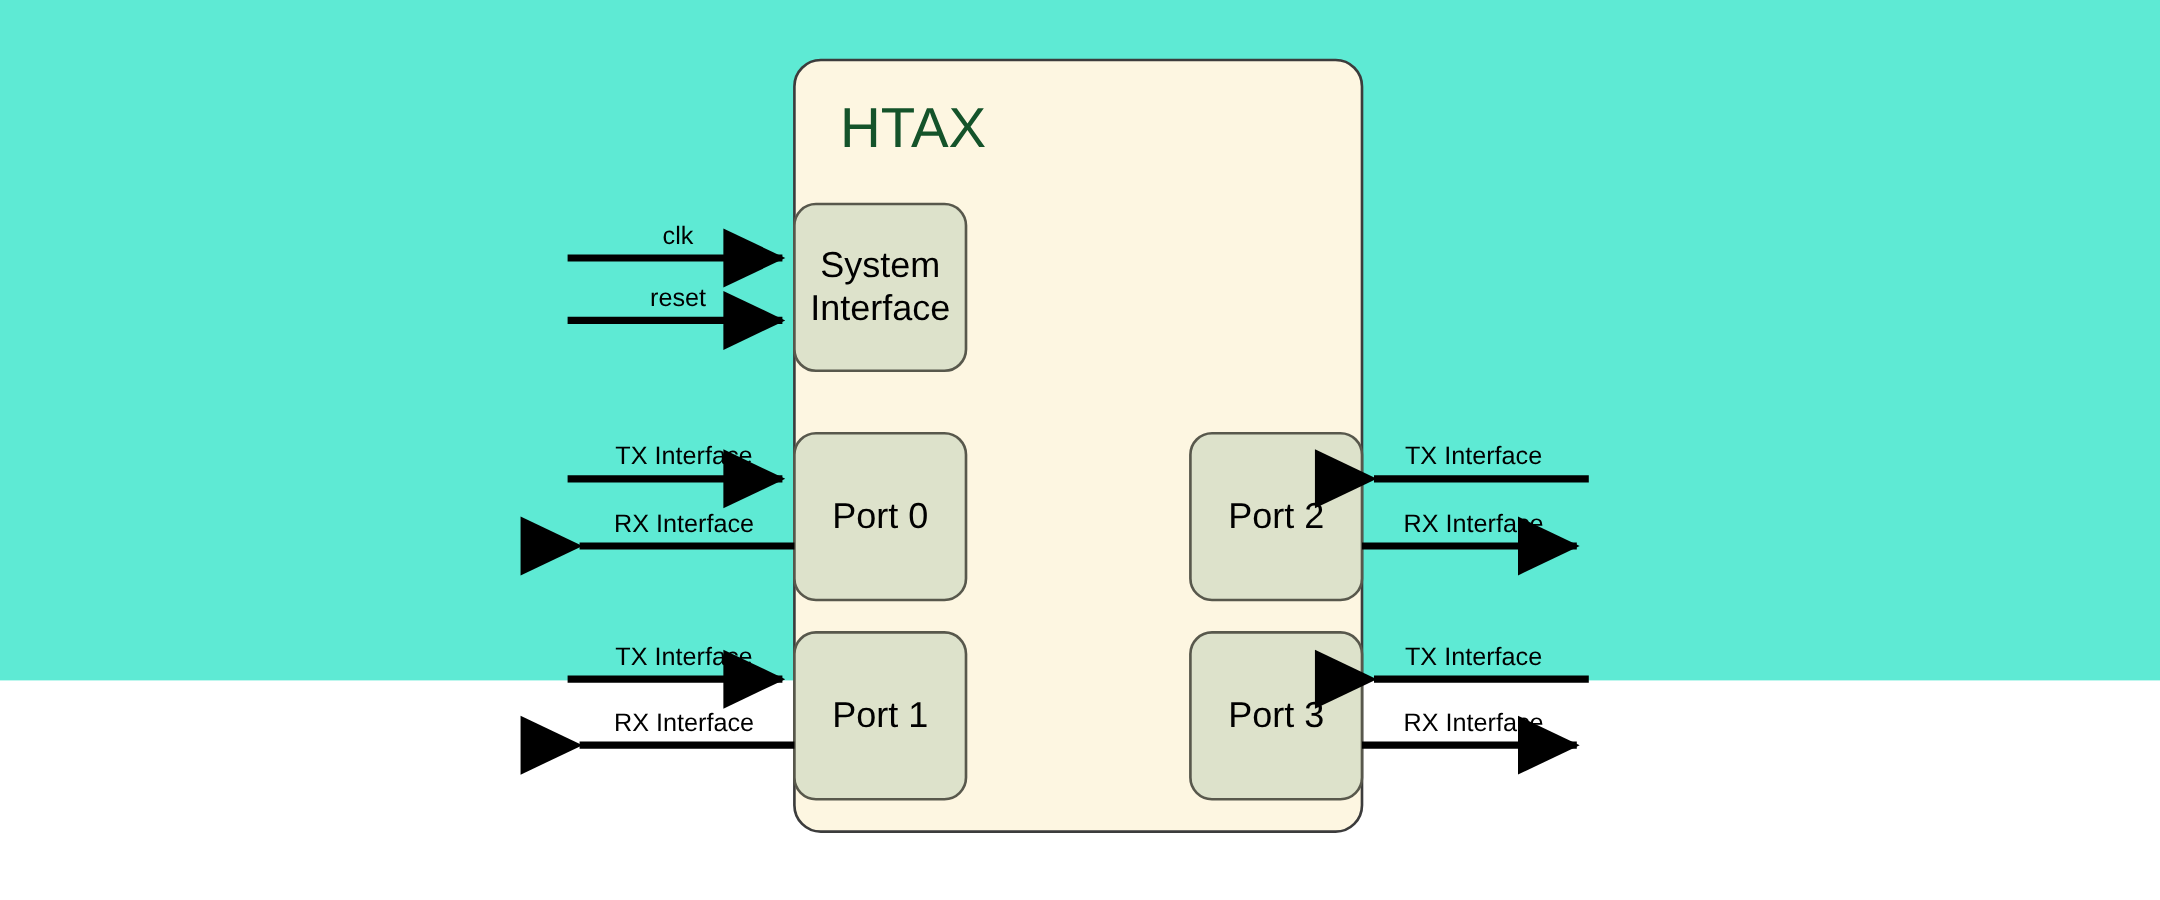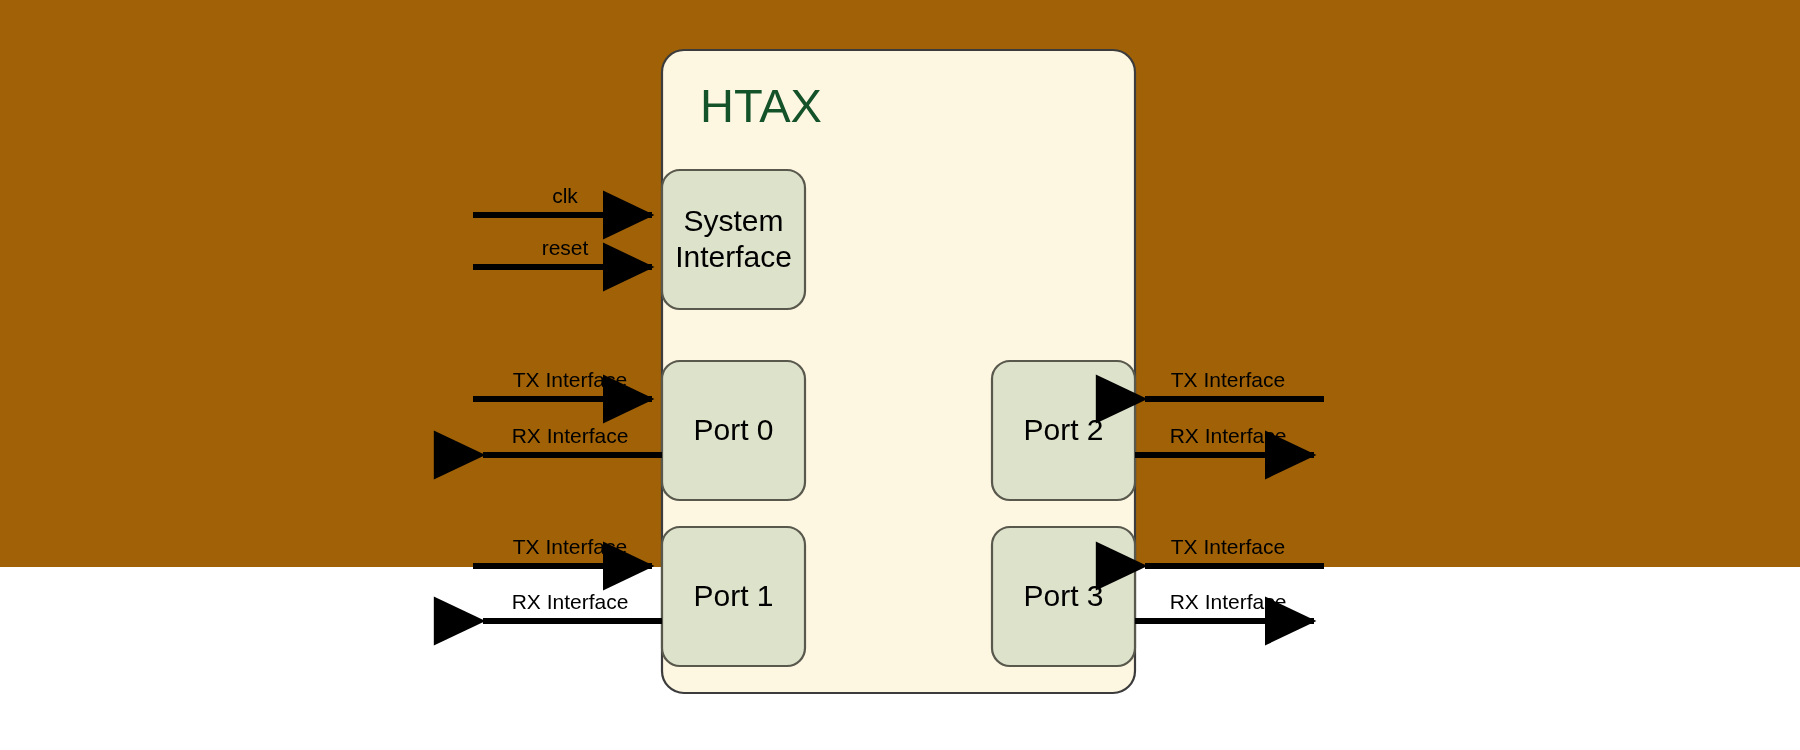--- a/index.html
+++ b/index.html
@@ -10,21 +10,21 @@
   body {
     width: 1800px;
     height: 750px;
     font-family: "Liberation Sans", sans-serif;
     overflow: hidden;
   }
   #stage {
     position: relative;
     width: 1800px;
     height: 567px;
-    background: #a16207;
+    background: #5eead4;
   }
   svg#diagram {
     position: absolute;
     left: 0;
     top: 0;
     width: 1800px;
     height: 750px;
     display: block;
   }
   .chip-body {

